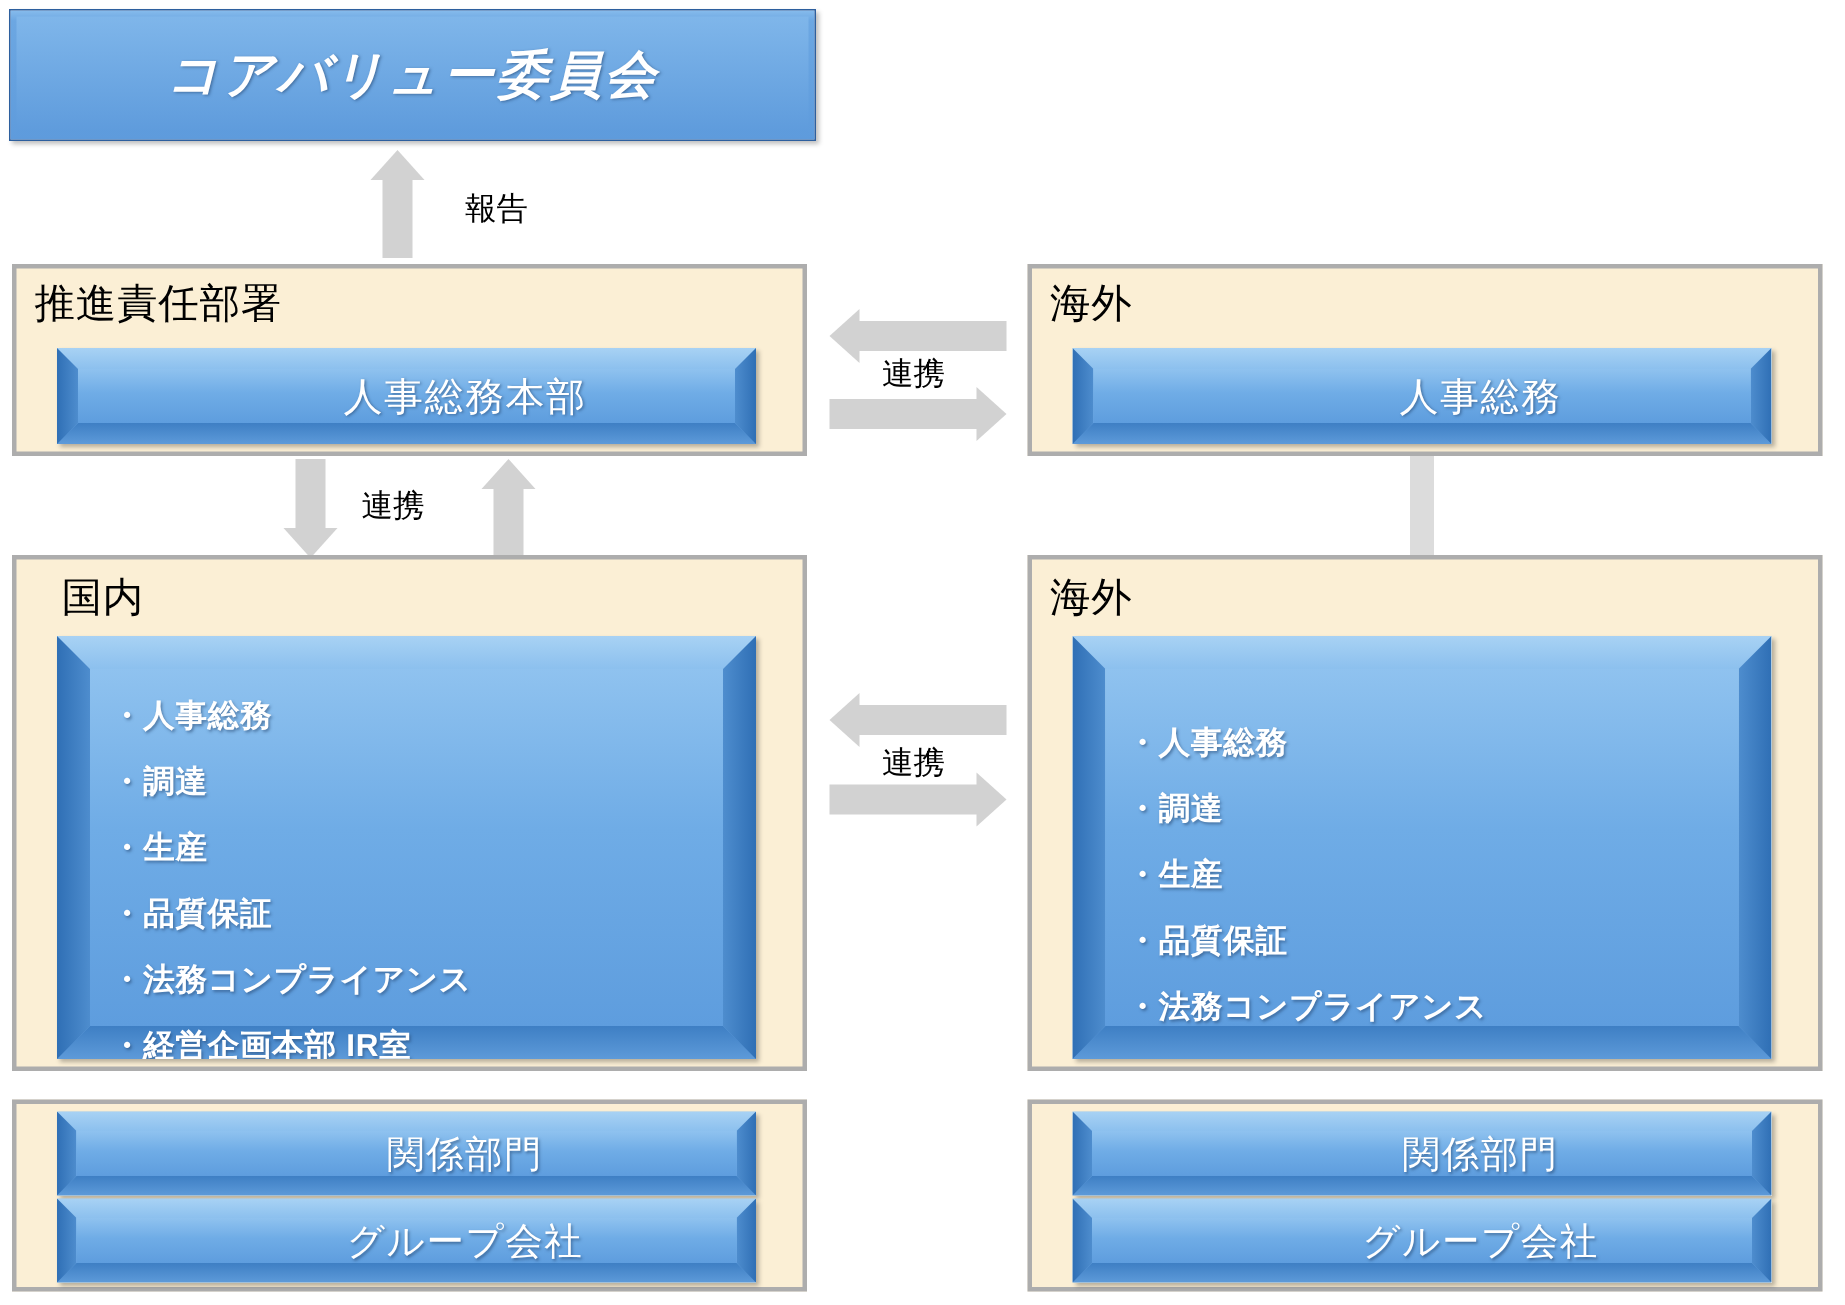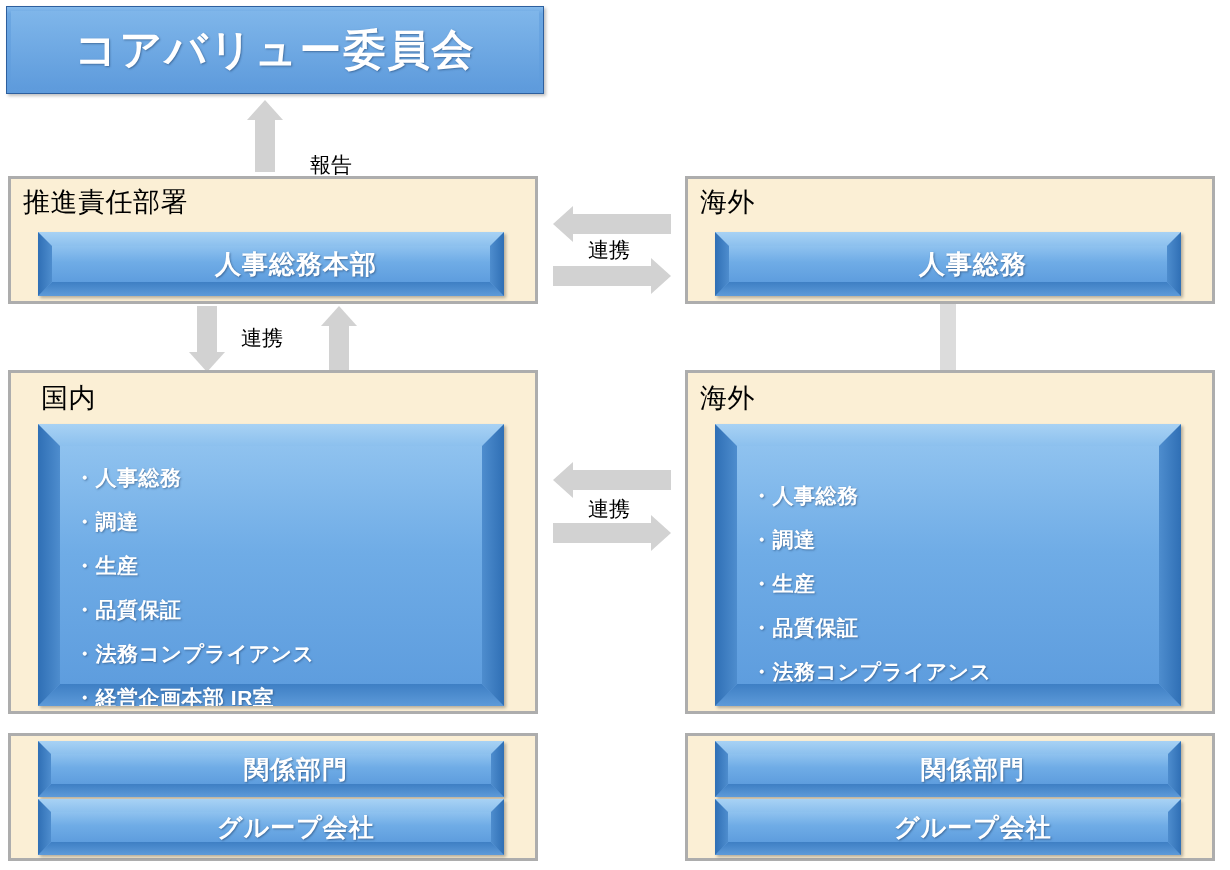--- a/index.html
+++ b/index.html
@@ -57,45 +57,46 @@
   }
   .bevel .f-right{
     right:0;top:0;height:100%;
     background:linear-gradient(270deg,#2F6FB5 0%,#4E8DCE 100%);
   }
   .bevel .core{
     position:absolute;
     background:linear-gradient(180deg,#8FC2EF 0%,#6FACE6 45%,#5E9DDE 100%);
   }
   .bevel .label{
-    position:absolute;left:2px;top:0;width:100%;height:100%;
+    position:absolute;left:16px;top:0;width:100%;height:100%;
     display:flex;align-items:center;justify-content:center;
-    color:#ffffff;font-weight:bold;
+    color:#ffffff;font-weight:normal;
     text-shadow:1px 1px 2px rgba(30,60,100,.55);
     letter-spacing:1px;
     z-index:5;
     padding-left:23px;
   }
 
   
   .titlebox{
     position:absolute;
     background:linear-gradient(180deg,#86BBEC 0%,#6CA7E2 8%,#5E9BDC 100%);
     border:1px solid #2D5F9E;
     box-sizing:border-box;
     box-shadow:2px 2px 3px rgba(0,0,0,.25);
   }
   .titlebox .inner{
     position:absolute;left:4px;top:4px;right:4px;bottom:4px;
     background:linear-gradient(180deg,#7FB6EA 0%,#5E9BDC 100%);
     display:flex;align-items:center;justify-content:center;
   }
   .titlebox .label{
-    color:#fff;font-weight:bold;font-size:42px;letter-spacing:2px;
+    color:#fff;font-weight:bold;font-size:34px;letter-spacing:2px;
     text-shadow:1px 1px 2px rgba(25,55,95,.5);
+    font-style:italic;
   }
 
   
   .list{
     position:absolute;z-index:6;
     display:flex;flex-direction:column;
     justify-content:flex-start;
   }
   .list .item{
     color:#ffffff;font-weight:bold;font-size:21px;
@@ -148,21 +149,21 @@
   <div class="titlebox" style="left:6px;top:6px;width:538px;height:88px;">
     <div class="inner">
       <span class="label">コアバリュー委員会</span>
     </div>
   </div>
 
   <div class="arrow-up" style="left:247px;top:100px;width:36px;height:72px;">
     <div class="head"></div>
     <div class="shaft"></div>
   </div>
-  <div class="conn-label" style="left:310px;top:128px;margin-top:25px;">報告</div>
+  <div class="conn-label" style="left:310px;top:128px;">報告</div>
 
   <div class="group abs" style="left:8px;top:176px;width:530px;height:128px;">
     <div class="group-label" style="left:12px;top:8px;">推進責任部署</div>
   </div>
   <div class="bevel" style="left:38px;top:232px;width:466px;height:64px;">
     <div class="facet f-top" style="height:14px;clip-path:polygon(0 0,100% 0,calc(100% - 14px) 100%,14px 100%);"></div>
     <div class="facet f-bottom" style="height:14px;clip-path:polygon(14px 0,calc(100% - 14px) 0,100% 100%,0 100%);"></div>
     <div class="facet f-left" style="width:14px;clip-path:polygon(0 0,100% 14px,100% calc(100% - 14px),0 100%);"></div>
     <div class="facet f-right" style="width:14px;clip-path:polygon(100% 0,100% 100%,0 calc(100% - 14px),0 14px);"></div>
     <div class="core" style="left:14px;top:14px;right:14px;bottom:14px;"></div>

